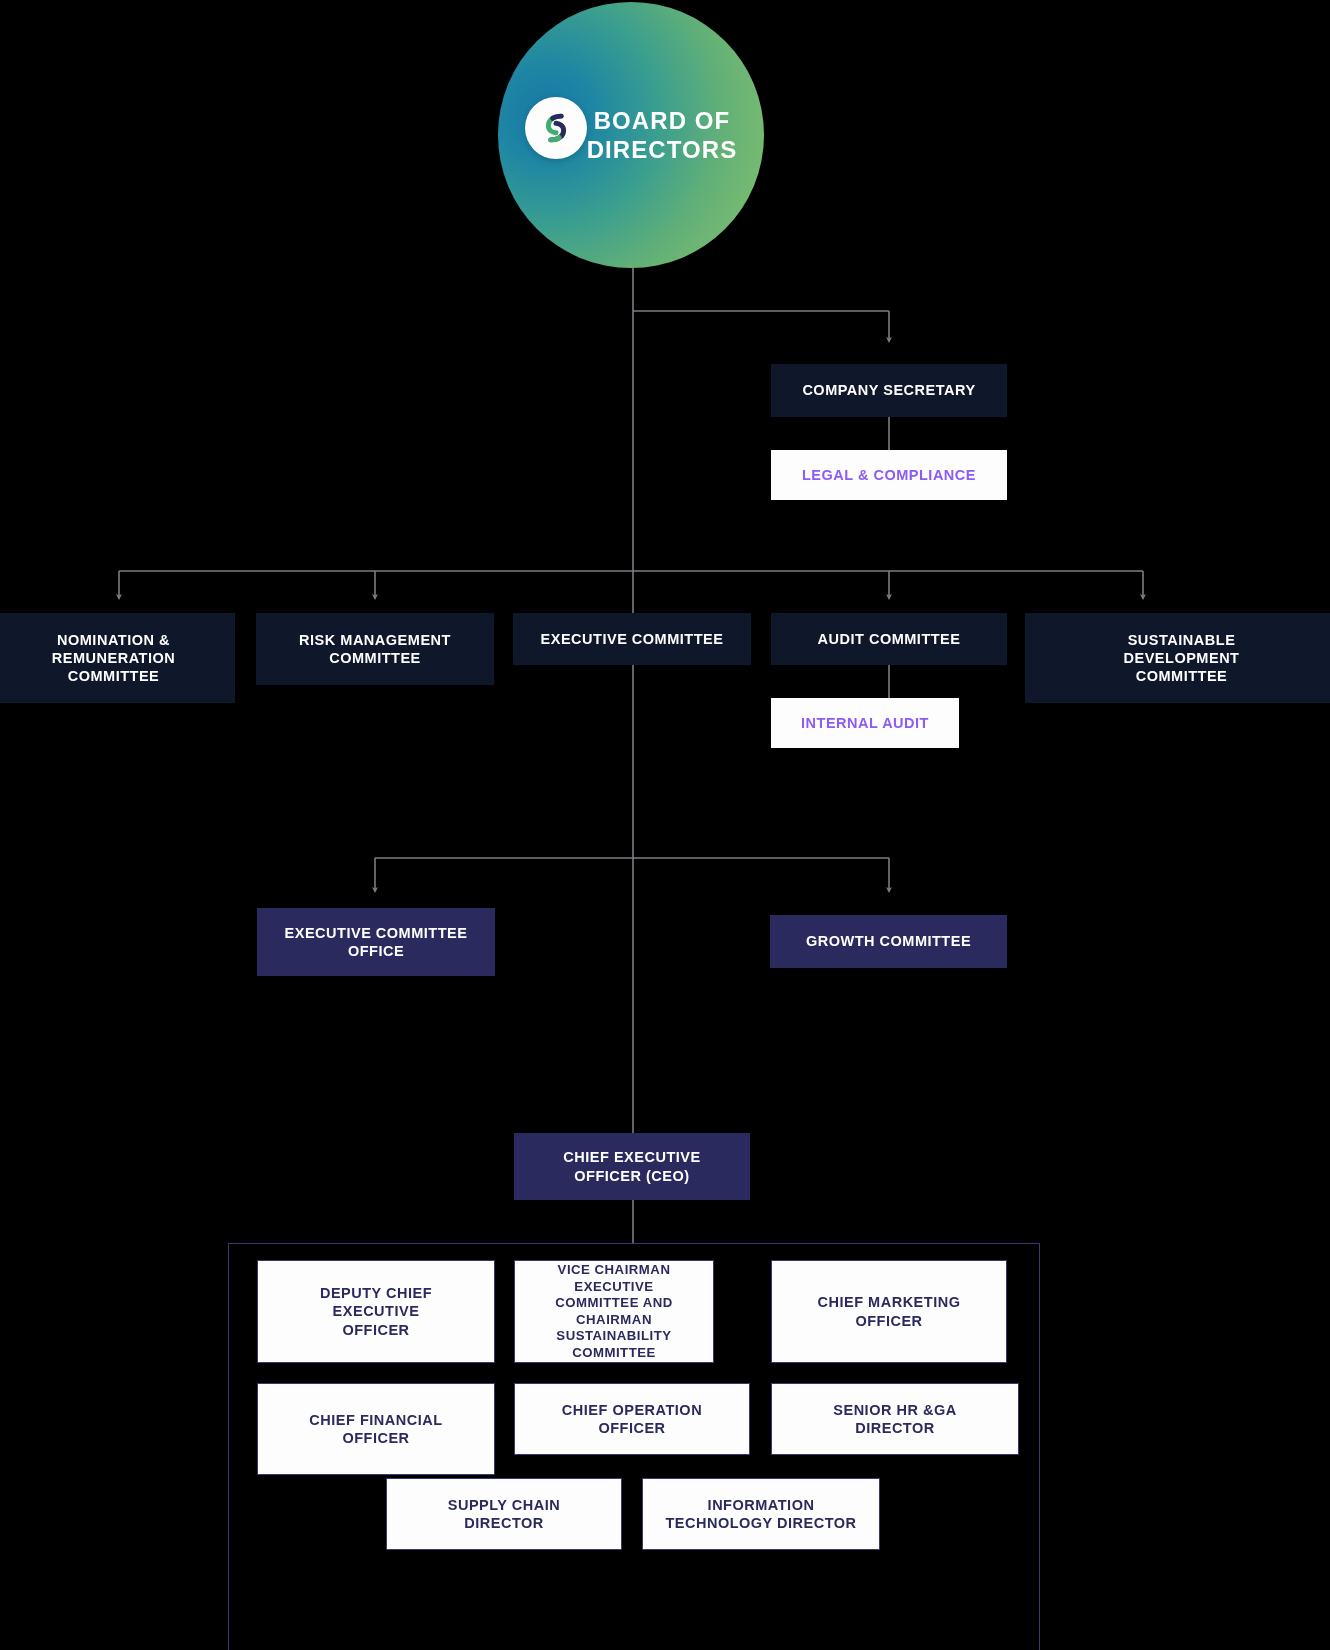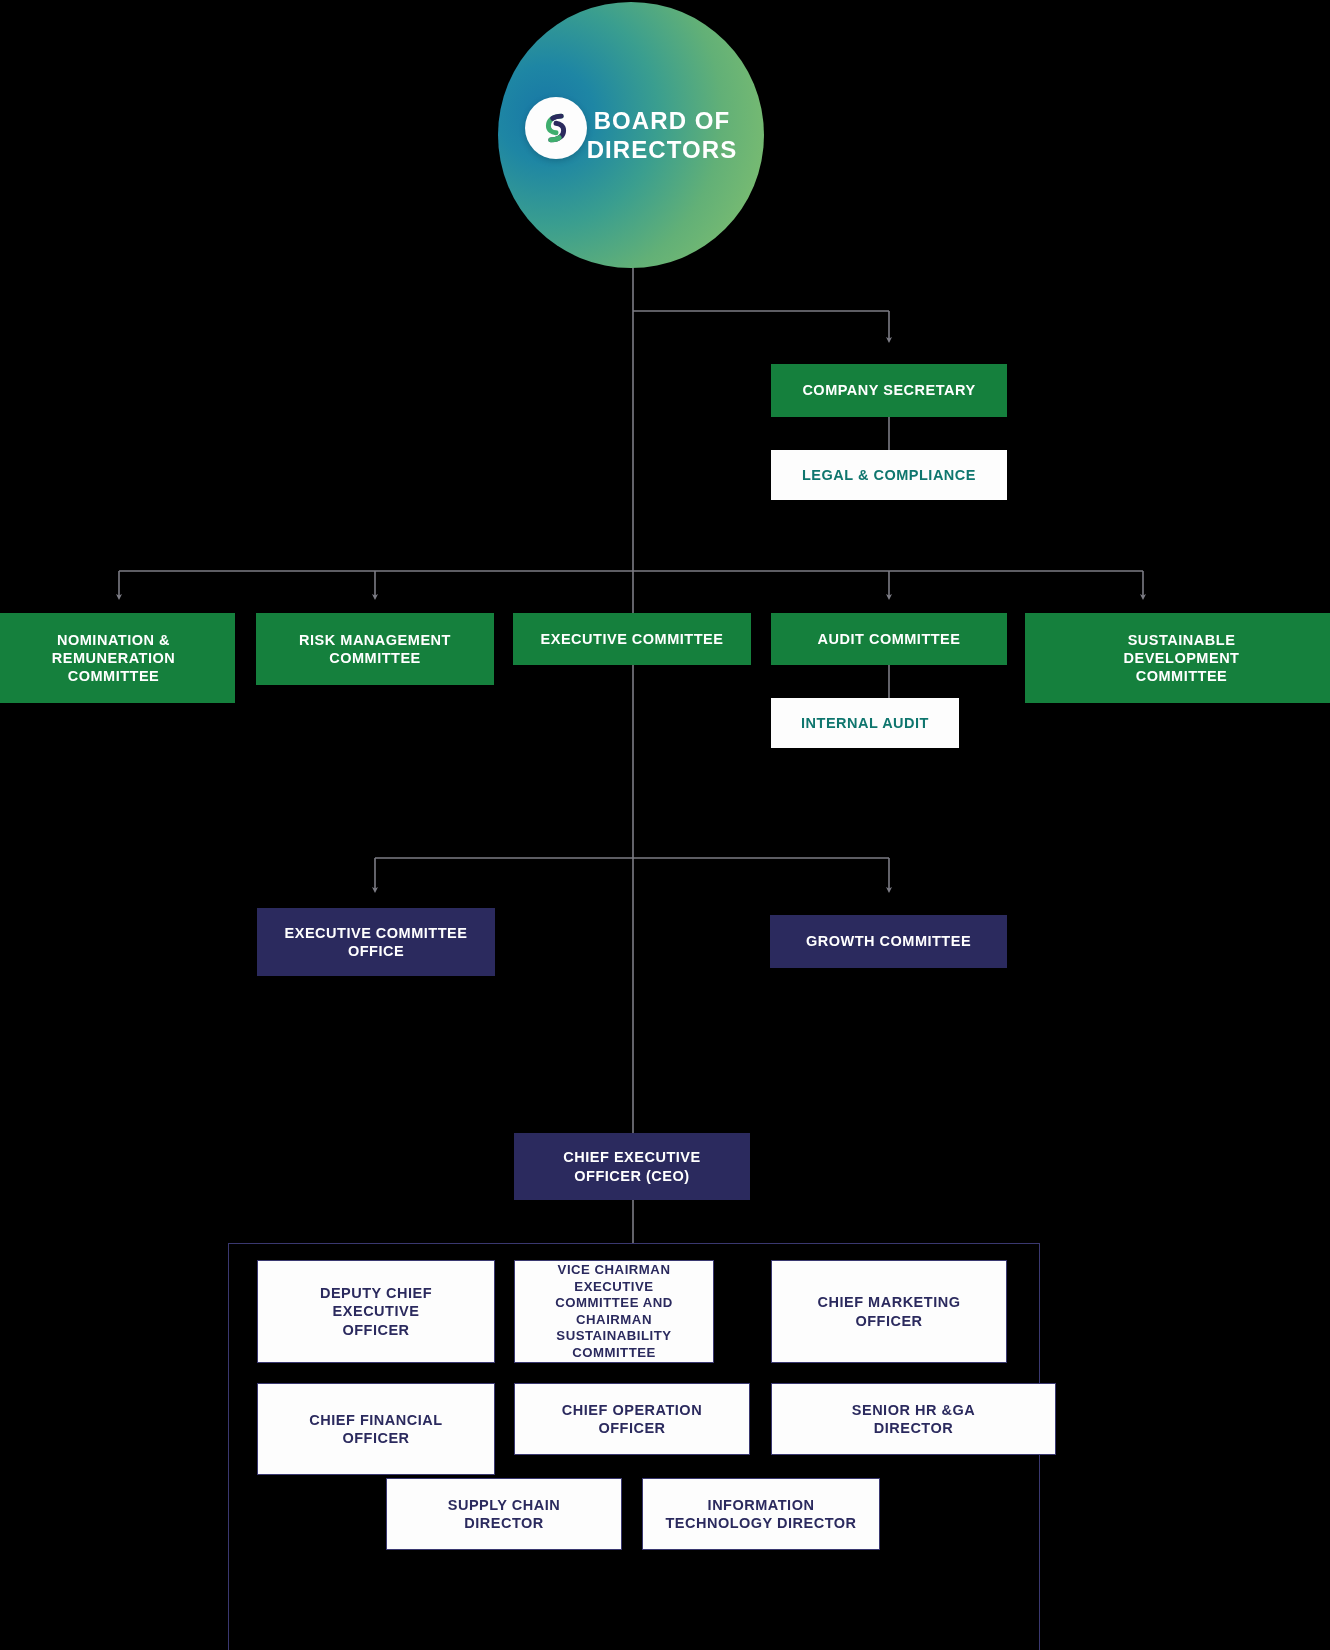--- a/index.html
+++ b/index.html
@@ -16,22 +16,22 @@
   
   .node{
     position:absolute;
     display:flex;align-items:center;justify-content:center;
     text-align:center;
     letter-spacing:.035em;
     line-height:1.25;
     box-sizing:border-box;
     padding:4px 8px;
   }
-  .green{background:#15803d;color:#ffffff;font-weight:700;font-size:14.5px;}
-  .white-green{background:#fdfdfd;color:#0f766e;font-weight:700;font-size:14.5px;}
+  .green{background:#0f172a;color:#ffffff;font-weight:700;font-size:14.5px;}
+  .white-green{background:#fdfdfd;color:#8b5cf6;font-weight:700;font-size:14.5px;}
   .purple{background:#2b2a5e;color:#ffffff;font-weight:700;font-size:14.5px;}
   .white-purple{background:#fdfdfd;color:#2b2a5e;font-weight:700;font-size:14.5px;
                 border:1px solid #3a3870;}
 
   
   .board{
     position:absolute;left:498px;top:2px;width:266px;height:266px;
     border-radius:50%;
     background:radial-gradient(circle at 18% 42%, #1877a6 0%, #1e86a4 18%, #3a9e8f 42%, #62b077 66%, #8ac46d 100%);
     display:flex;flex-direction:row;align-items:center;justify-content:center;
@@ -174,21 +174,21 @@
   </div>
 
   <div class="node white-purple" style="left:257px;top:1383px;width:238px;height:92px;">
     <span style="white-space:pre-line;">CHIEF FINANCIAL
 OFFICER</span>
   </div>
   <div class="node white-purple" style="left:514px;top:1383px;width:236px;height:72px;">
     <span style="white-space:pre-line;">CHIEF OPERATION
 OFFICER</span>
   </div>
-  <div class="node white-purple" style="left:771px;top:1383px;width:285px;height:72px;">
+  <div class="node white-purple" style="left:771px;top:1383px;width:248px;height:72px;">
     <span style="white-space:pre-line;">SENIOR HR &amp;GA
 DIRECTOR</span>
   </div>
 
   <div class="node white-purple" style="left:386px;top:1478px;width:236px;height:72px;">
     <span style="white-space:pre-line;">SUPPLY CHAIN
 DIRECTOR</span>
   </div>
   <div class="node white-purple" style="left:642px;top:1478px;width:238px;height:72px;">
     <span style="white-space:pre-line;">INFORMATION

